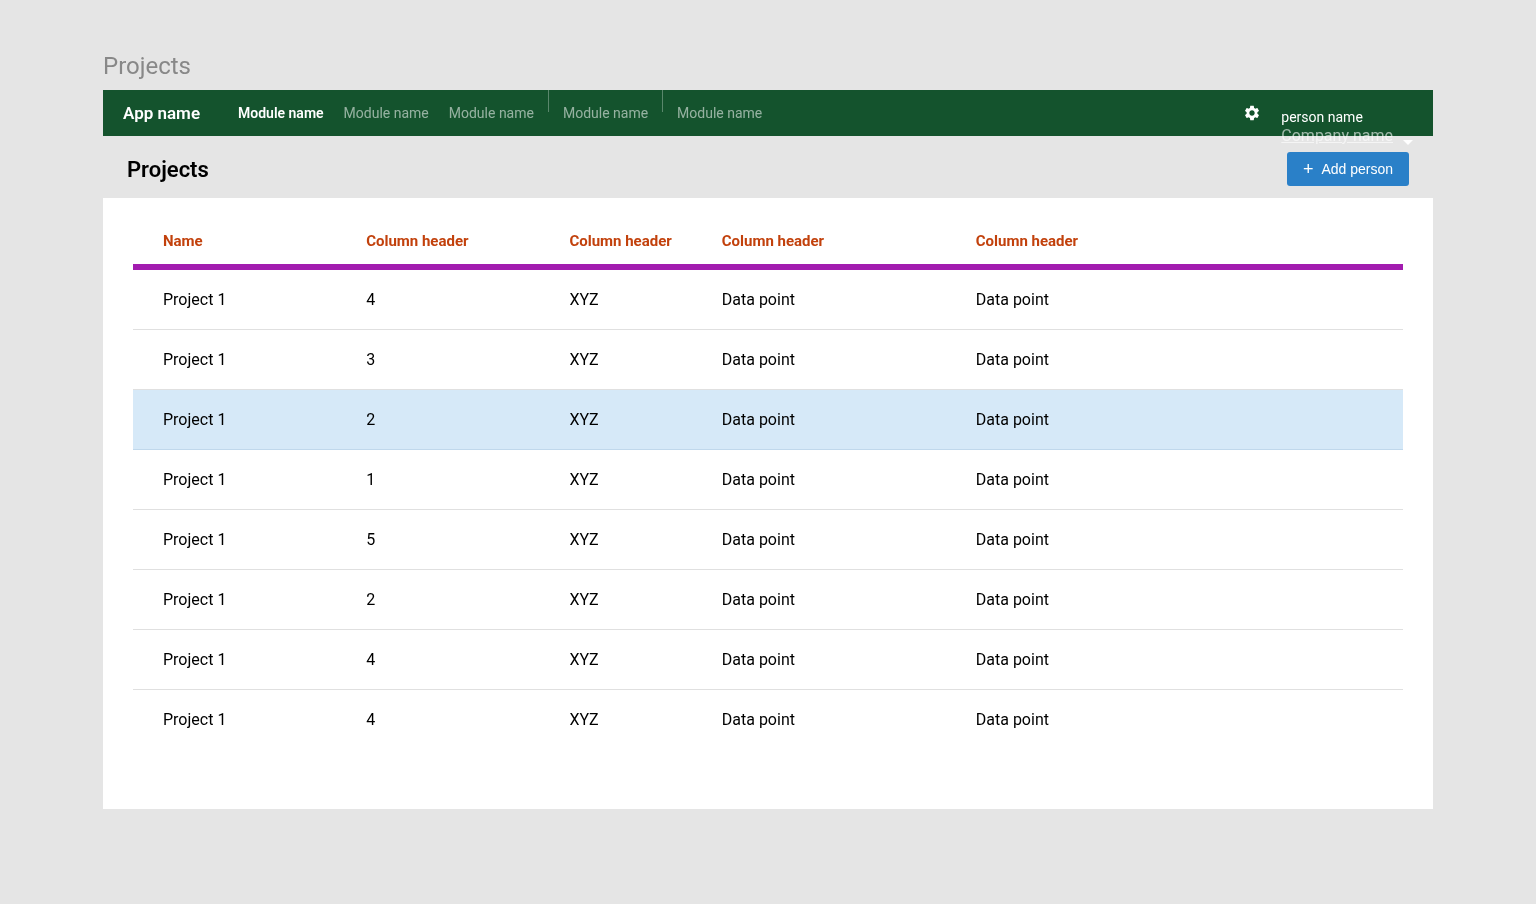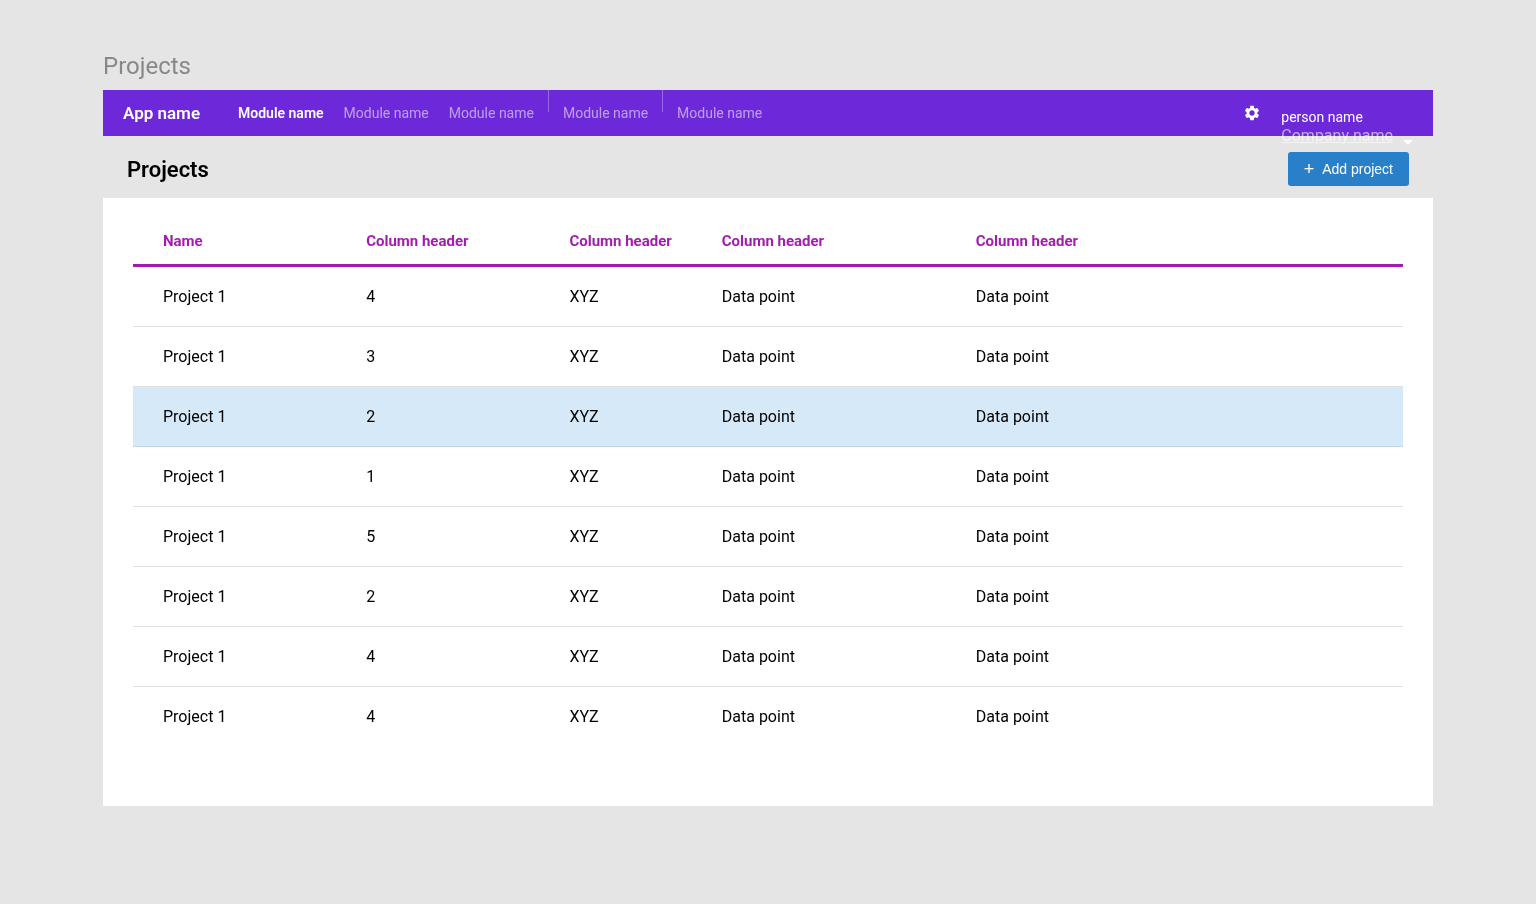--- a/index.html
+++ b/index.html
@@ -23,21 +23,21 @@
     }
     
     .page-label {
       color: #888;
       font-size: 24px;
       font-weight: 400;
       margin-bottom: 10px;
     }
     
     .top-bar {
-      background-color: #6d28d9;
+      background-color: #14532d;
       display: flex;
       align-items: center;
       padding: 0 20px;
       height: 46px;
     }
     
     .app-name {
       color: #fff;
       font-weight: 600;
       font-size: 17px;
@@ -162,22 +162,22 @@
     .data-table {
       width: 100%;
       border-collapse: collapse;
     }
     
     .data-table thead th {
       text-align: left;
       font-size: 15px;
       font-weight: 700;
       padding: 14px 10px 14px 30px;
-      border-bottom: 3px solid #a21caf;
-      color: #a21caf;
+      border-bottom: 6px solid #a21caf;
+      color: #c2410c;
     }
     
     .data-table tbody td {
       padding: 20px 10px 20px 30px;
       font-size: 16px;
       color: #000;
       border-bottom: 1px solid #e0e0e0;
     }
     
     .data-table tbody tr.selected {
@@ -229,21 +229,21 @@
         </div>
         <div class="caret-down"></div>
       </div>
     </div>
   </div>
 
   <div class="sub-header">
     <div class="page-title">Projects</div>
     <button class="add-button">
       <span class="plus-icon">+</span>
-      <span>Add project</span>
+      <span>Add person</span>
     </button>
   </div>
 
   <div class="table-container">
     <table class="data-table">
       <thead>
         <tr id="table-header-row">
             <th class="col-name">Name</th>
             <th class="col-2">Column header</th>
             <th class="col-3">Column header</th>

